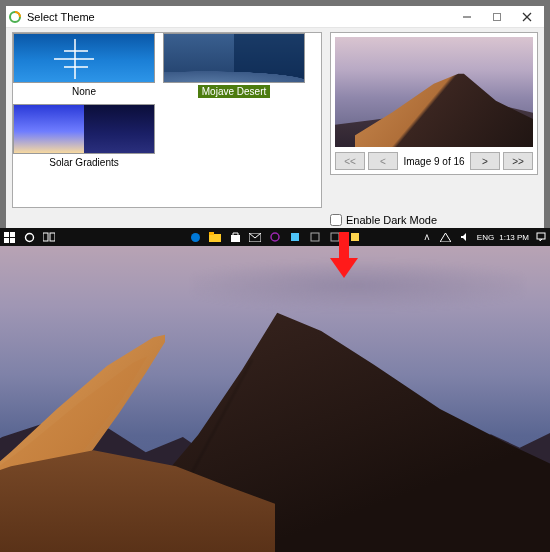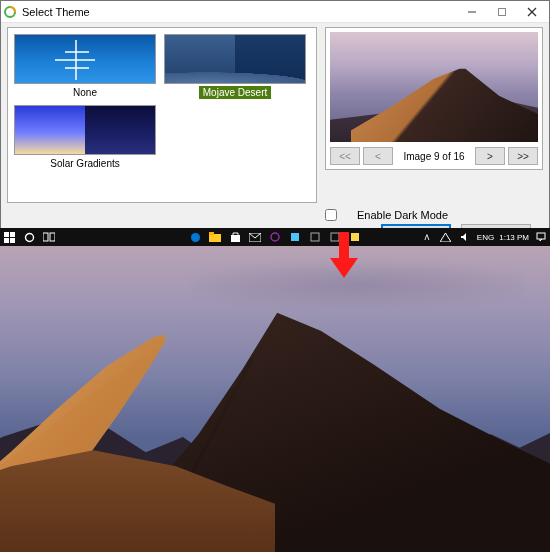--- a/index.html
+++ b/index.html
@@ -1,28 +1,28 @@
 <!DOCTYPE html>
 <html><head>
 <meta charset="utf-8">
 <style>
   * { box-sizing: border-box; margin: 0; padding: 0; font-family: "Segoe UI", Arial, sans-serif; }
   body { width: 550px; height: 552px; background: #fff; position: relative; overflow: hidden; }
 
-  .dialog { position: absolute; top: 0; left: 0; width: 550px; height: 288px; background: #f0f0f0; border: 1px solid #737373; }
+  .dialog { position: absolute; top: 0; left: 0; width: 550px; height: 288px; background: #f0f0f0; border: 6px solid #737373; }
   .titlebar { height: 22px; display: flex; align-items: center; padding: 0 2px; background: #fff; border-bottom: 1px solid #e5e5e5; }
   .titlebar .app-icon { width: 14px; height: 14px; margin-right: 5px; display:flex; align-items:center; justify-content:center; }
   .titlebar .title { font-size: 11px; flex: 1; }
   .titlebar .win-controls { display: flex; }
   .win-btn { width: 30px; height: 20px; display:flex; align-items:center; justify-content:center; font-size:11px; font-family: Arial; color:#333; }
   .win-btn svg { display:block; }
 
   .content { display: flex; padding: 4px 6px 4px 6px; gap: 8px; height: 180px; }
 
-  .left-panel { border: 1px solid #aaa; background:#fff; width: 310px; height: 176px; padding: 6px; display:flex; flex-wrap: wrap; align-content: flex-start; gap: 6px 8px; }
+  .left-panel { border: 1px solid #aaa; background:#fff; width: 310px; height: 176px; display:flex; flex-wrap: wrap; align-content: flex-start; gap: 6px 8px; }
 
   .theme-option { width: 142px; display:flex; flex-direction:column; align-items:center; }
   .thumb { width: 142px; height: 50px; border: 1px solid #999; position: relative; overflow:hidden; }
   .theme-label { font-size: 10px; margin-top: 2px; padding: 1px 4px; }
   .theme-label.selected { background: #4d7c0f; color: #fff; }
 
   
   .thumb-none { background: linear-gradient(180deg,#0a58a8 0%, #1b7fd6 55%, #2d95e8 100%); }
   .thumb-none::before, .thumb-none::after { content:""; position:absolute; background: rgba(255,255,255,0.75); }
   .thumb-none::before { left:60px; top:5px; width:2px; height:40px; }
@@ -49,21 +49,21 @@
      clip-path: polygon(0 60%, 25% 45%, 48% 30%, 60% 15%, 72% 5%, 80% 18%, 100% 40%, 100% 100%, 0 100%); }
   .preview-img .dune-front { position:absolute; left:10%; right:-5%; bottom:0; height:70%;
      background: linear-gradient(130deg,#c98a4f 0%, #b06f39 40%, #3a2520 42%, #1e1412 100%);
      clip-path: polygon(0 85%, 20% 55%, 42% 18%, 55% 5%, 58% 5%, 75% 40%, 100% 70%, 100% 100%, 0 100%); }
 
   .nav-row { display:flex; gap:3px; margin-top:5px; align-items:center; }
   .nav-btn { width: 30px; height: 18px; background:#e1e1e1; border:1px solid #adadad; font-size:10px; display:flex; align-items:center; justify-content:center; color:#888; }
   .nav-btn.enabled { color:#333; }
   .nav-info { flex:1; text-align:center; font-size: 10px; }
 
-  .check-row { display:flex; align-items:center; gap:20px; margin: 6px 16px 0 324px; font-size:11px; }
+  .check-row { display:flex; align-items:center; gap:4px; margin: 6px 16px 0 324px; font-size:11px; }
   .check-row input { width:12px; height:12px; }
 
   .btn-row { display:flex; justify-content:flex-end; gap: 10px; padding: 3px 18px 0 0; }
   .dlg-btn { width: 70px; height: 20px; font-size: 11px; background:#e1e1e1; border:1px solid #adadad; display:flex; align-items:center; justify-content:center; }
   .dlg-btn.primary { border: 1px solid #0078d7; box-shadow: inset 0 0 0 1px #0078d7; }
 
   
   .taskbar { position:absolute; top: 228px; left:0; width:550px; height: 18px; background:#101010; display:flex; align-items:center; padding: 0 2px; }
   .tb-left { display:flex; gap:6px; align-items:center; }
   .tb-item { width:14px; height:14px; display:flex; align-items:center; justify-content:center; color:#fff; font-size:10px; }

